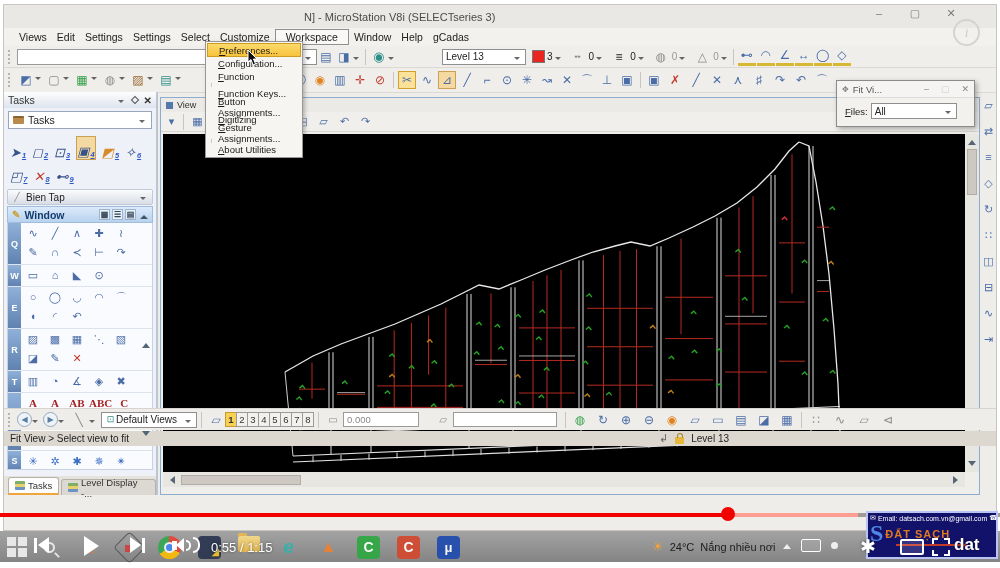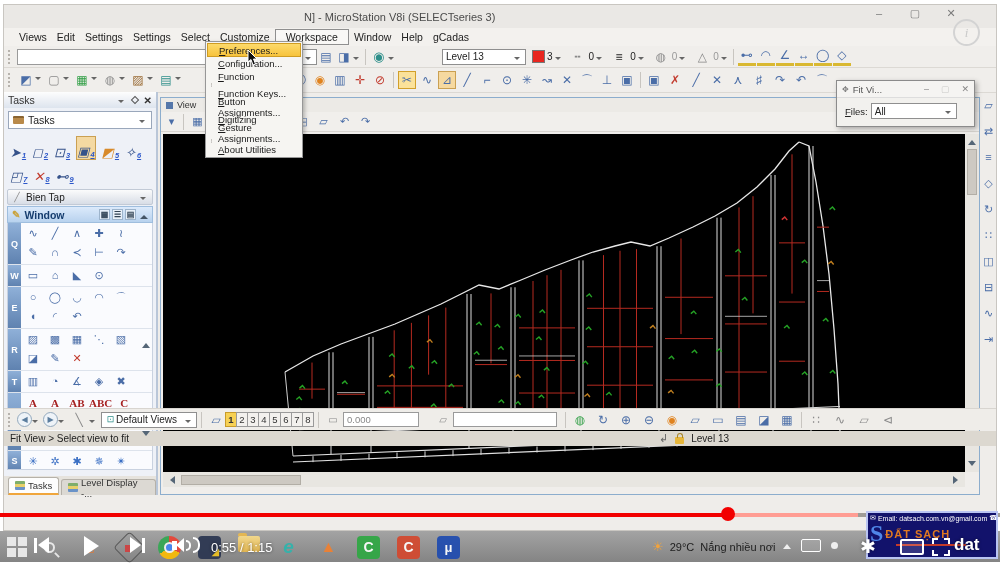--- a/index.html
+++ b/index.html
@@ -855,21 +855,21 @@
           <span class="tba folder"></span>
           <span class="tba edge">e</span>
           <span class="tba vlc">▲</span>
           <span class="tba cgreen">C</span>
           <span class="tba cred">C</span>
           <span class="tba ms">μ</span>
         </span>
     </div>
     <div class="weather">
       <span class="sun">☀</span>
-      <span>29°C</span>
+      <span>24°C</span>
       <span>Nắng nhiều nơi</span>
     </div>
     <div class="tray">
       <span class="chevup"></span>
       <span class="card"></span>
       <span class="dotp"></span>
     </div>
   </div>
 
   <div class="pc pc-prev">

